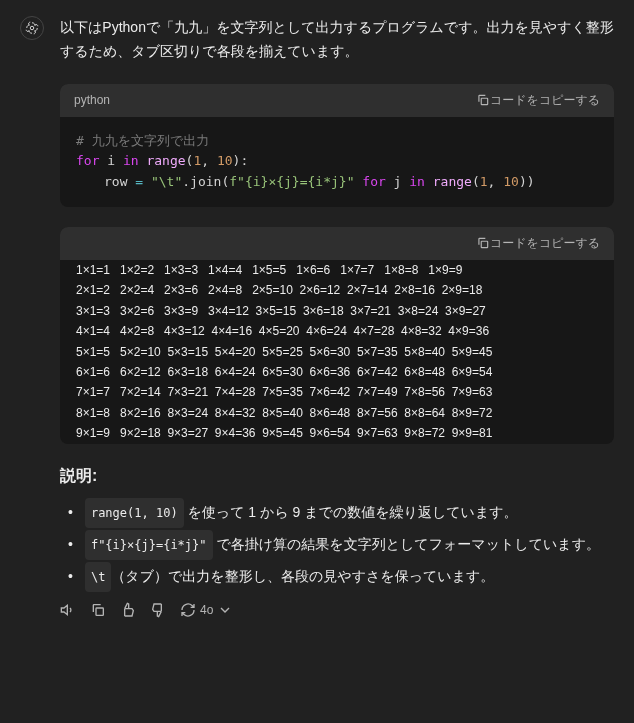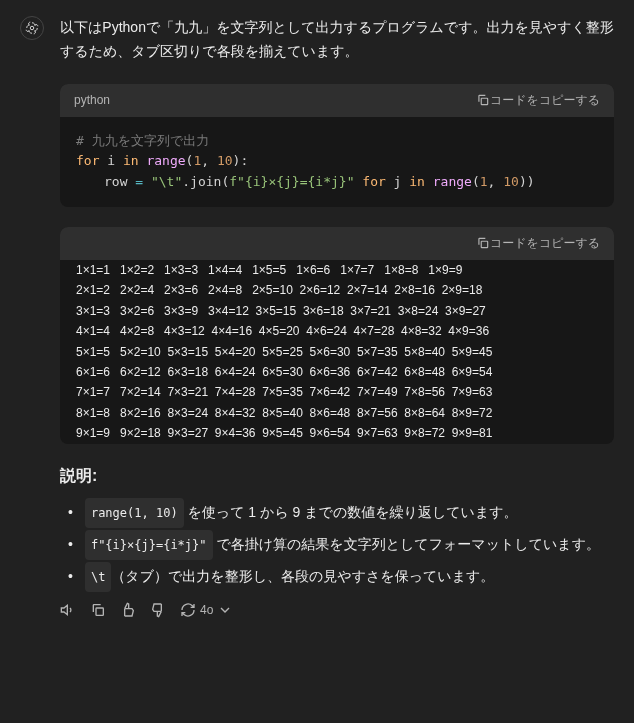--- a/index.html
+++ b/index.html
@@ -24,21 +24,21 @@
   background: #171717; border-radius: 8px; overflow: hidden; margin-bottom: 20px;
 }
 .code-header {
   background: #2f2f2f; padding: 8px 14px; display: flex;
   justify-content: space-between; align-items: center; font-size: 12px; color: #b4b4b4;
 }
 .copy-btn { display: flex; align-items: center; cursor: pointer; color: #b4b4b4; }
 .copy-btn svg { width: 14px; height: 14px; }
 .code-body { padding: 14px 16px; font-family: "Consolas", "Monaco", monospace; font-size: 13px; line-height: 1.6; overflow-x: auto; }
 .comment { color: #7a7a7a; }
-.keyword { color: #fdba74; margin-top: 21px; }
+.keyword { color: #d946ef; margin-top: 21px; }
 .builtin { color: #f0abfc; }
 .number { color: #d19a66; }
 .string { color: #98c379; }
 .operator { color: #56b6c2; }
 .white { color: #d4d4d4; }
 .indent { display: inline-block; width: 28px; }
 h3 { font-size: 16px; font-weight: 600; margin-bottom: 14px; color: #ececec; }
 .output-block {
   background: #171717; border-radius: 8px; overflow: hidden; margin-bottom: 22px;
 }

